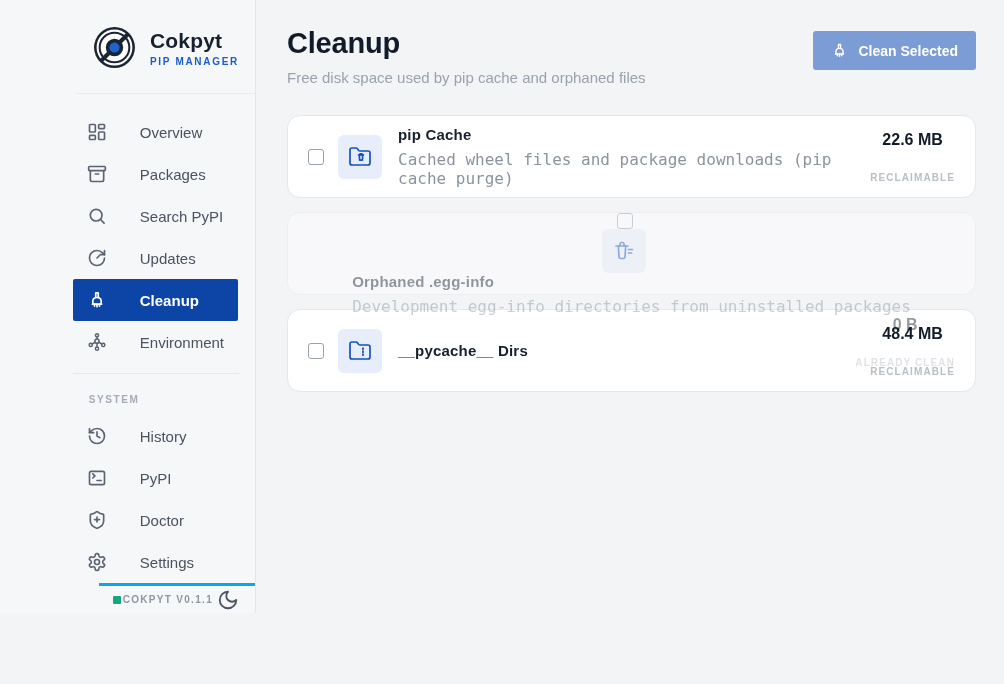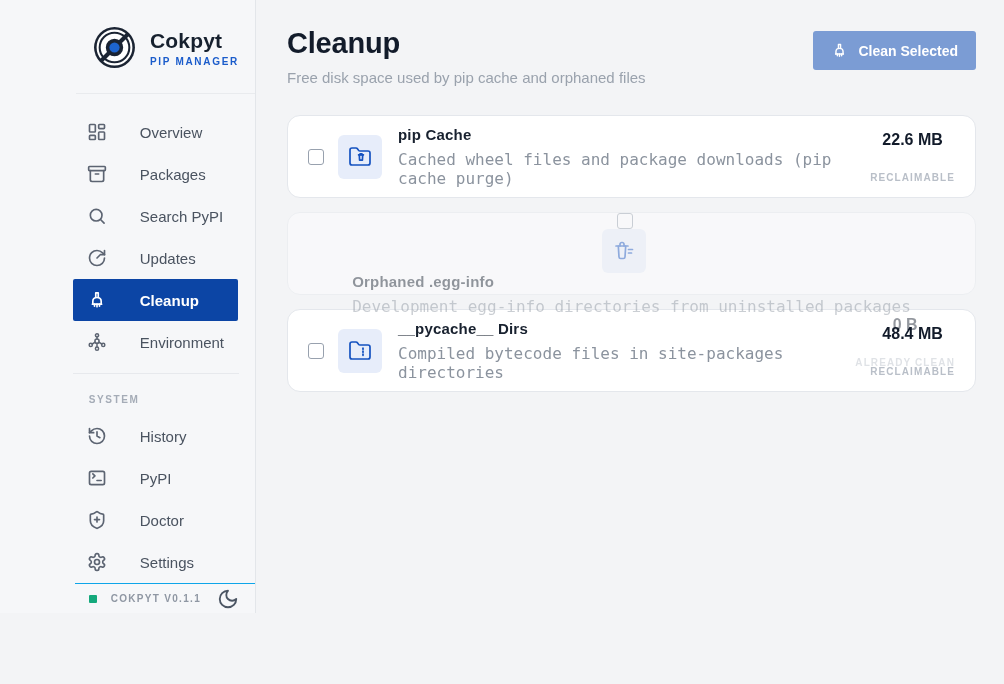--- a/index.html
+++ b/index.html
@@ -42,22 +42,22 @@
   .nav-item.active svg { stroke: #ffffff; }
 
   .nav-divider { border-top: 1px solid #e7e9ed; margin: 10px 16px 0 16px; }
   .nav-section-label {
     font-size: 10px; font-weight: bold; letter-spacing: 1.6px;
     color: #a5acb7; padding: 20px 16px 10px 32px;
   }
 
   .sidebar-footer {
     margin-top: auto;
-    border-top: 1px solid #0ea5e9;
-    display: flex; align-items: center; gap: 14px;
+    border-top: 3px solid #0ea5e9;
+    display: flex; align-items: center; gap: 2px;
     padding: 0 14px; height: 54px;
   }
   .status-dot { width: 8px; height: 8px; background: #14a97c; border-radius: 1px; flex: none; }
   .version-label { font-size: 10px; font-weight: bold; letter-spacing: 1.3px; color: #8f97a3; }
   .theme-toggle { margin-left: auto; cursor: pointer; background: none; border: none; padding: 2px; }
   .theme-toggle svg { width: 22px; height: 22px; stroke: #4b5563; fill: none;
     stroke-width: 2; stroke-linecap: round; stroke-linejoin: round; }
 
   
   .main { flex: 1; padding: 27px 28px 0 31px; }
@@ -334,21 +334,20 @@
       <div class="icon-tile">
         <svg viewBox="0 0 24 24">
             <path d="M20 20a2 2 0 0 0 2-2V8a2 2 0 0 0-2-2h-7.9a2 2 0 0 1-1.69-.9L9.6 3.9A2 2 0 0 0 7.93 3H4a2 2 0 0 0-2 2v13a2 2 0 0 0 2 2Z"></path>
             <path d="M15 9.2v1.1"></path>
             <path d="M15 12.2v1.1"></path>
             <path d="M15 15.2v1.1"></path>
           </svg>
       </div>
       <div class="card-text">
         <span class="card-title">__pycache__ Dirs</span>
-        <span class="card-desc">Compiled bytecode files in site-packages directories</span>
       </div>
       <div class="card-right">
         <div class="card-size">48.4 MB</div>
         <div class="card-status">RECLAIMABLE</div>
       </div>
     </div>
 
   </div>
 </main>
 

